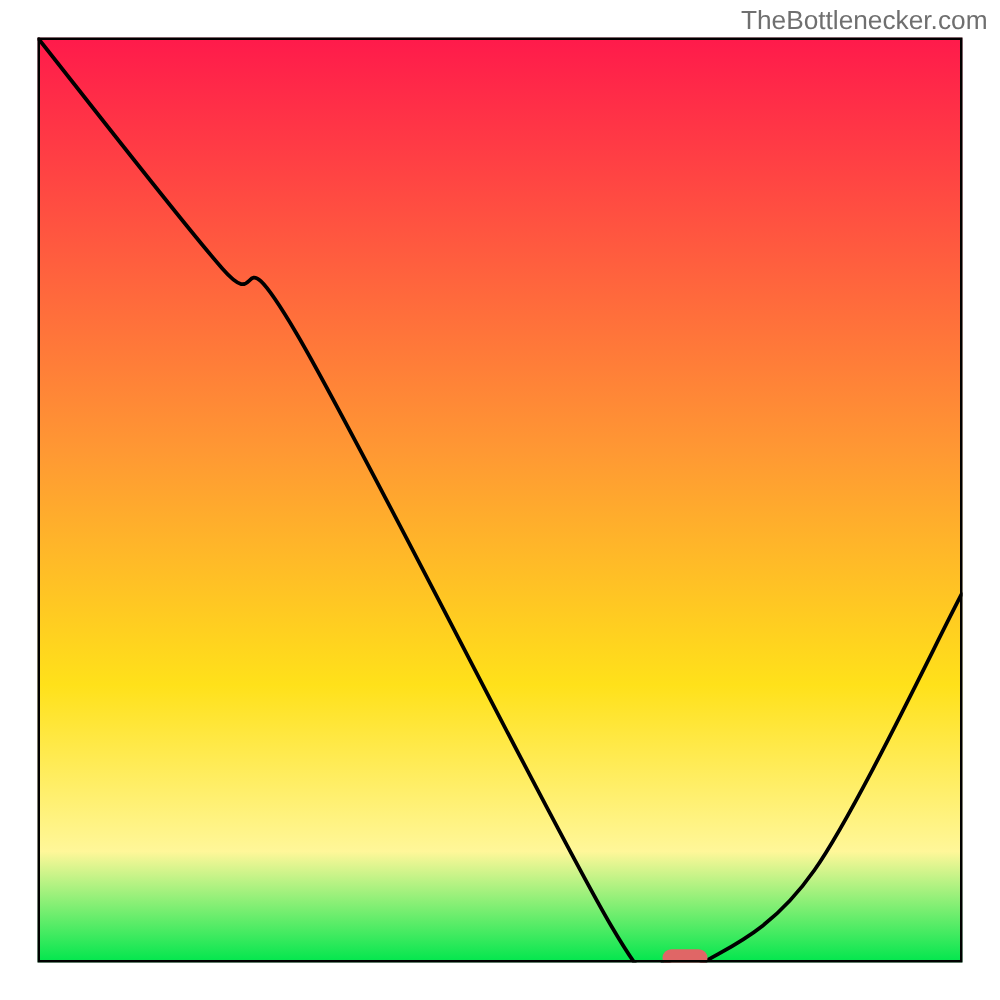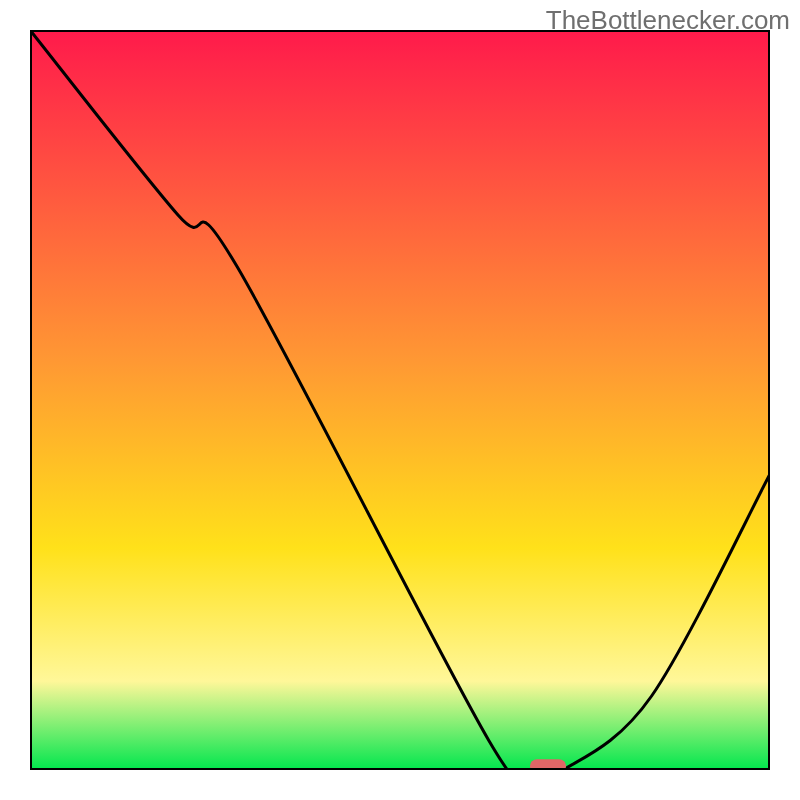--- a/index.html
+++ b/index.html
@@ -8,21 +8,21 @@
     height: 800px;
     background: #ffffff;
     font-family: Arial, Helvetica, sans-serif;
     position: relative;
     overflow: hidden;
   }
   .watermark {
     position: absolute;
     top: 5px;
     right: 10px;
-    font-size: 26px;
+    font-size: 21px;
     color: #6f6f6f;
     font-weight: 400;
     z-index: 10;
   }
   .canvas {
     position: absolute;
     top: 30px;
     left: 30px;
     width: 740px;
     height: 740px;

